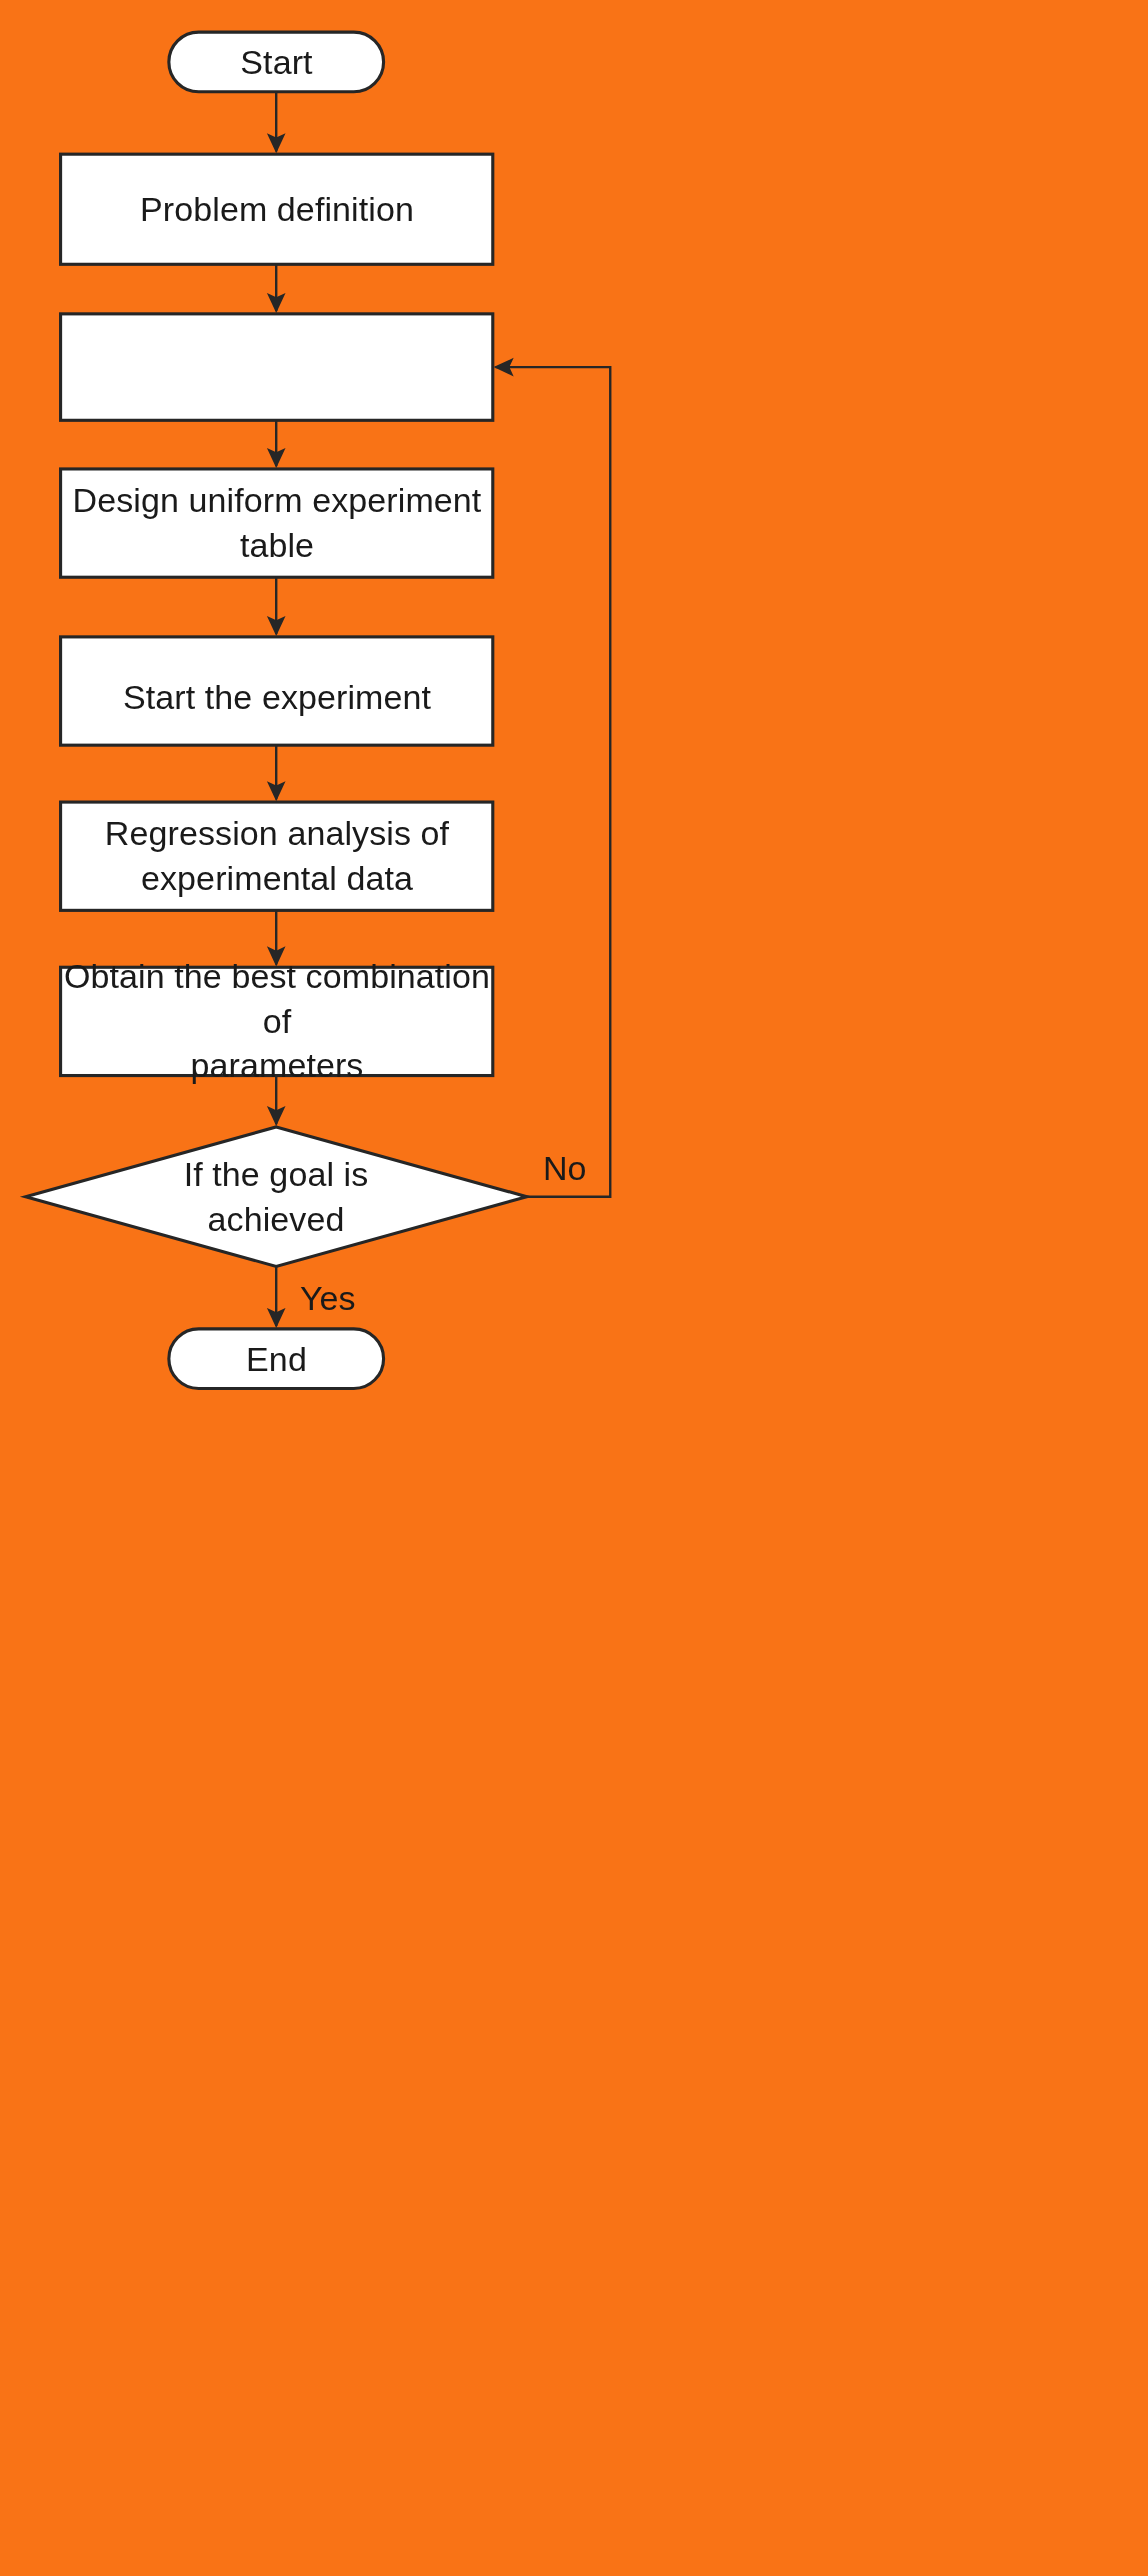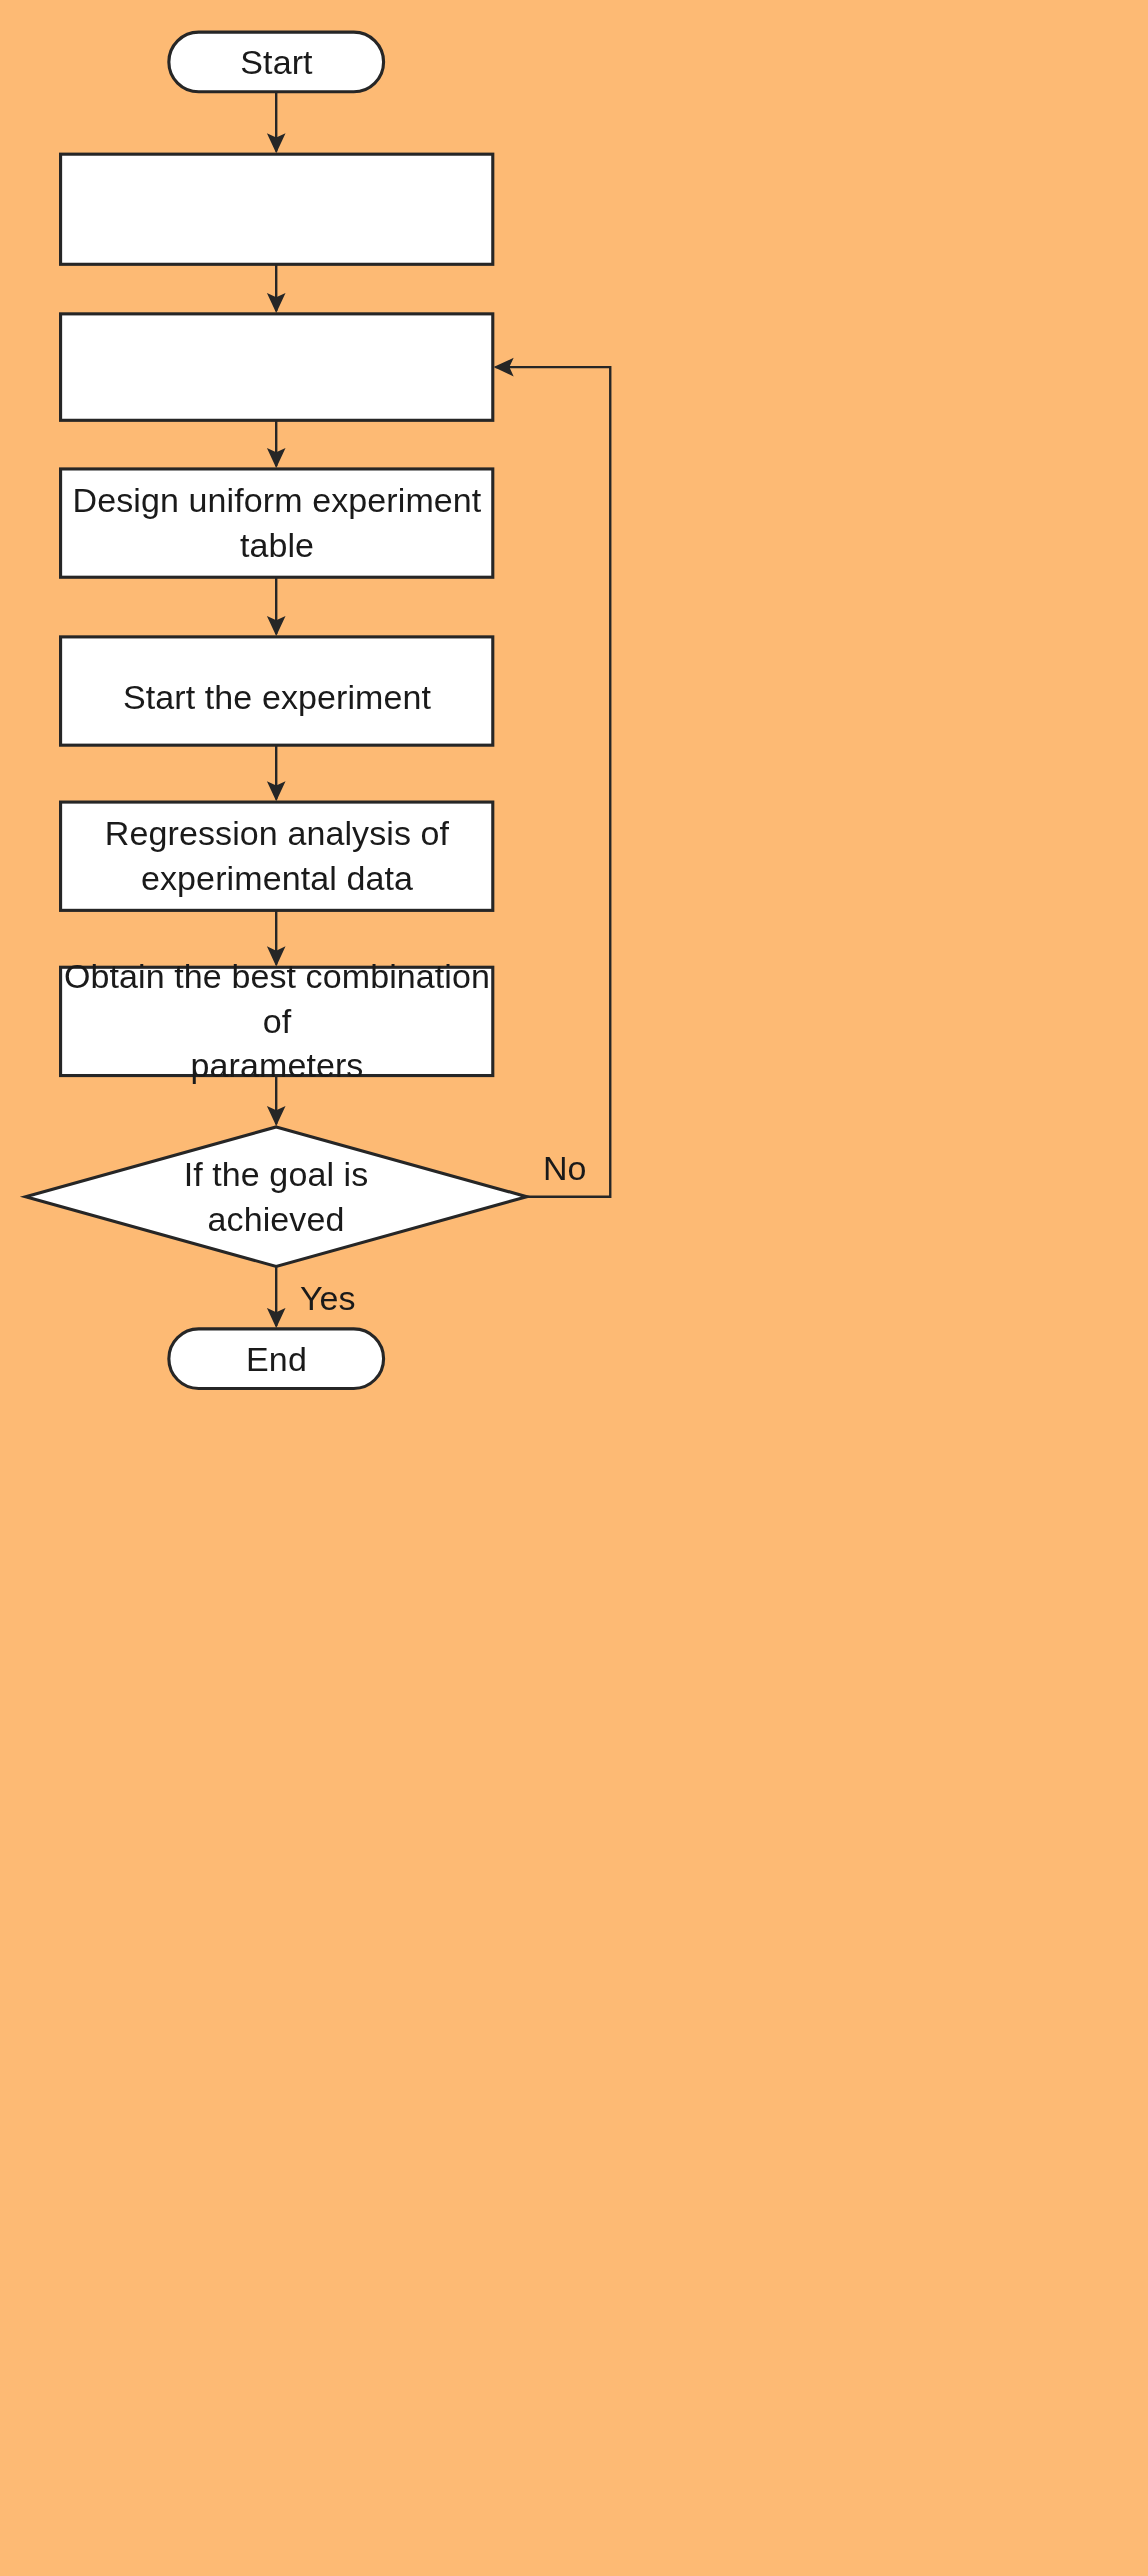--- a/index.html
+++ b/index.html
@@ -9,21 +9,21 @@
     background: #ffffff;
   }
   body {
     font-family: "Liberation Sans", sans-serif;
     color: #000000;
   }
   #flowchart-root {
     position: relative;
     width: 1148px;
     height: 2576px;
-    background: #fdba74;
+    background: #f97316;
     overflow: hidden;
   }
   .svg-layer {
     position: absolute;
     top: 0;
     left: 0;
     width: 1148px;
     height: 2576px;
   }
   .node-label {
@@ -88,20 +88,21 @@
       <line x1="301" y1="812" x2="301" y2="871"></line>
       <line x1="301" y1="992" x2="301" y2="1051"></line>
       <line x1="301" y1="1172" x2="301" y2="1225"></line>
       <line x1="301" y1="1380" x2="301" y2="1445"></line>
       <path d="M 574,1304 L 665,1304 L 665,400 L 540,400"></path>
     </g>
   </svg>
 
   <div class="node-label" style="left:169px; top:32px; width:215px; height:60px;">Start</div>
 
+  <div class="node-label" style="left:61px; top:154px; width:432px; height:110px;">Problem definition</div>
 
 
   <div class="node-label" style="left:61px; top:469px; width:432px; height:108px;text-align:center;">Design uniform experiment table</div>
 
   <div class="node-label" style="left:61px; top:637px; width:432px; height:120px;">Start the experiment</div>
 
   <div class="node-label" style="left:61px; top:802px; width:432px; height:108px;">Regression analysis of
 experimental data</div>
 
   <div class="node-label" style="left:111px; top:1136px; width:330px; height:121px;">If the goal is

